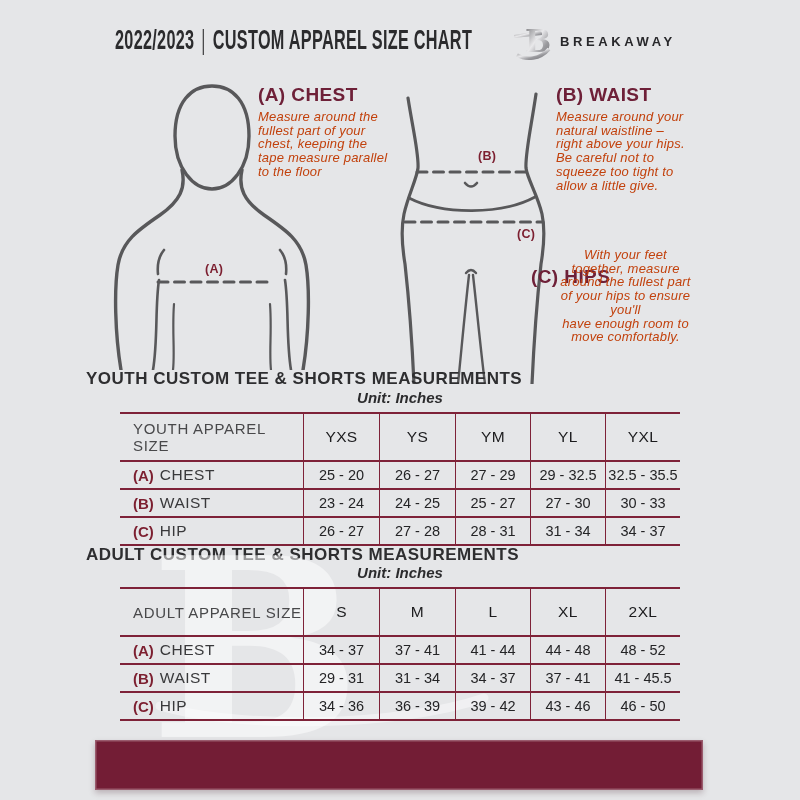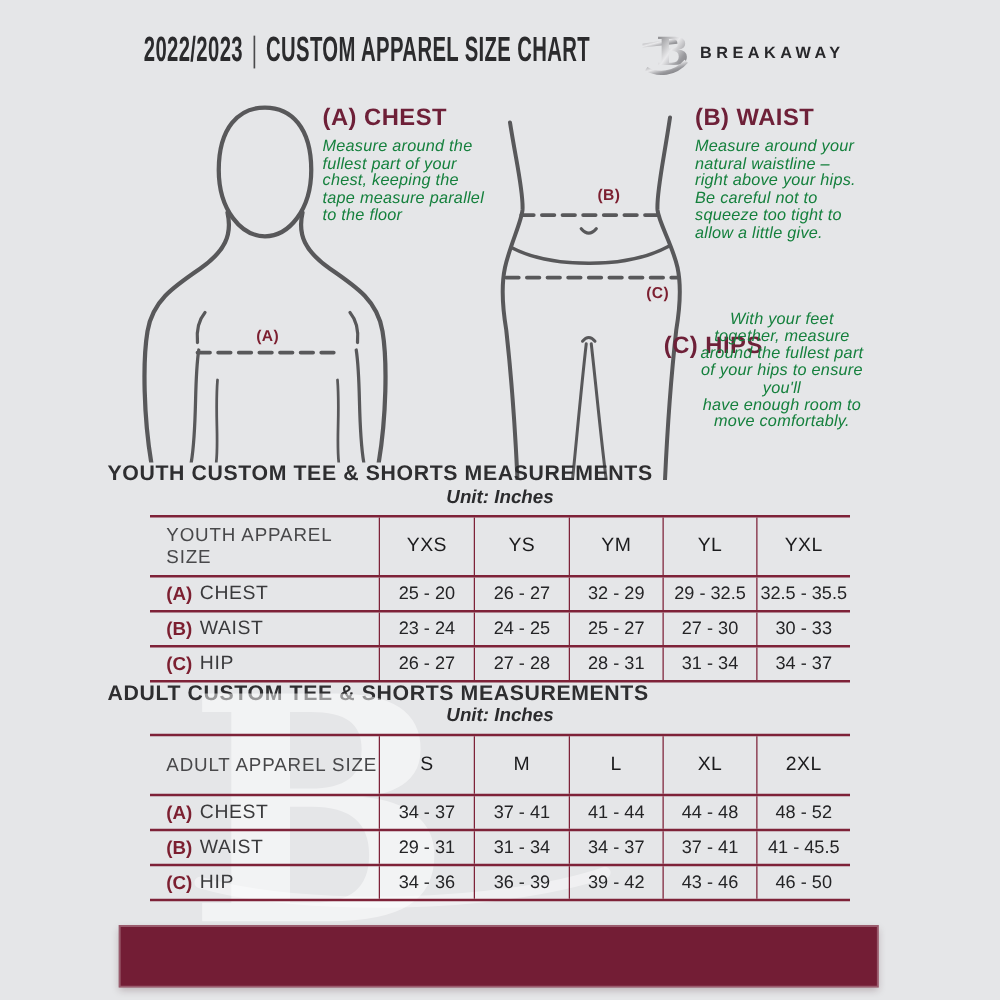--- a/index.html
+++ b/index.html
@@ -35,21 +35,21 @@
     position:absolute; font-size:12.5px; font-weight:700; color:#7c1f30;
     letter-spacing:.3px;
   }
 
   
   .meas-head {
     position:absolute; font-size:19px; font-weight:700; color:#6e2038;
     letter-spacing:.4px;
   }
   .meas-body {
-    position:absolute; font-size:13px; font-style:italic; color:#15803d;
+    position:absolute; font-size:13px; font-style:italic; color:#c2410c;
     line-height:13.7px; letter-spacing:.2px; white-space:pre-line;
   }
 
   
   .sec-title {
     position:absolute; left:86px; width:628px; text-align:left;
     font-size:17px; font-weight:700; color:#2e2e30; letter-spacing:.5px;
   }
   .sec-unit {
     position:absolute; left:86px; width:628px; text-align:center;
@@ -185,21 +185,21 @@
       <div class="cell size-hdr">YL</div>
       <div class="cell size-hdr">YXL</div>
     </div>
     <div class="trow">
       <div class="cell first">
         <span class="row-key">(A)</span>
         <span class="row-label">CHEST</span>
       </div>
       <div class="cell val">25 - 20</div>
       <div class="cell val">26 - 27</div>
-      <div class="cell val">32 - 29</div>
+      <div class="cell val">27 - 29</div>
       <div class="cell val">29 - 32.5</div>
       <div class="cell val">32.5 - 35.5</div>
     </div>
     <div class="trow">
       <div class="cell first">
         <span class="row-key">(B)</span>
         <span class="row-label">WAIST</span>
       </div>
       <div class="cell val">23 - 24</div>
       <div class="cell val">24 - 25</div>

